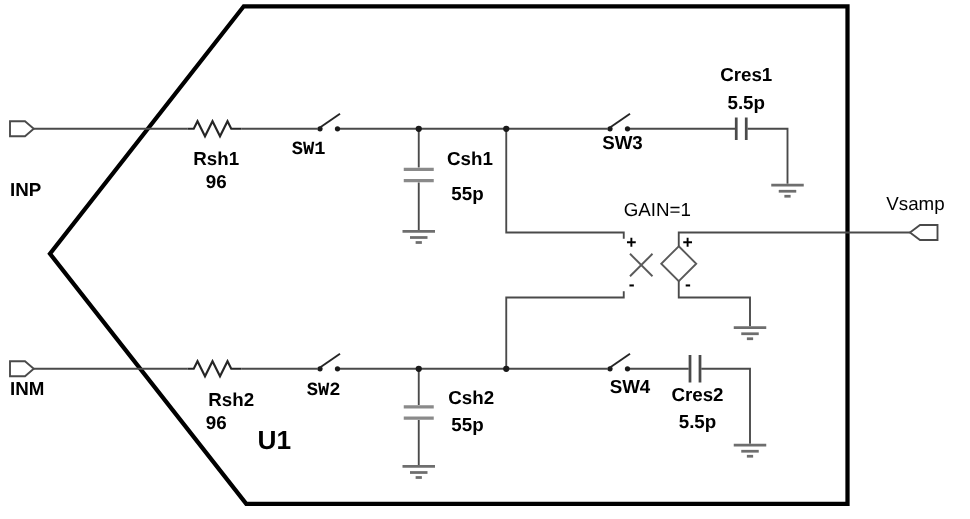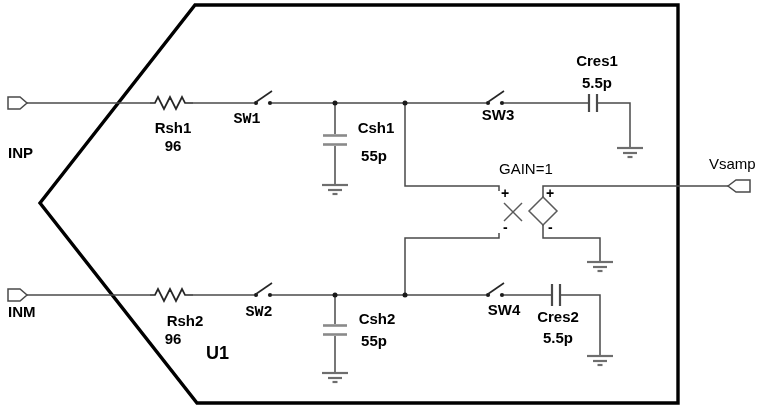--- a/index.html
+++ b/index.html
@@ -14,21 +14,21 @@
   .lbl{
     position:absolute;
     color:#000;
     font-weight:bold;
     font-size:15px;
     line-height:17px;
     white-space:nowrap;
   }
   .lbl.center{text-align:center;}
   .lbl.reg{font-weight:normal;font-size:15px;}
-  .lbl.big{font-size:18px;line-height:24px;}
+  .lbl.big{font-size:21px;line-height:24px;}
   .lbl.sign{font-size:14px;font-weight:bold;line-height:14px;}
 </style>
 </head>
 <body>
 
 <div id="canvas">
 
   <svg id="circuit-svg" width="776" height="415" viewBox="0 0 776 415">
 
     <g>

